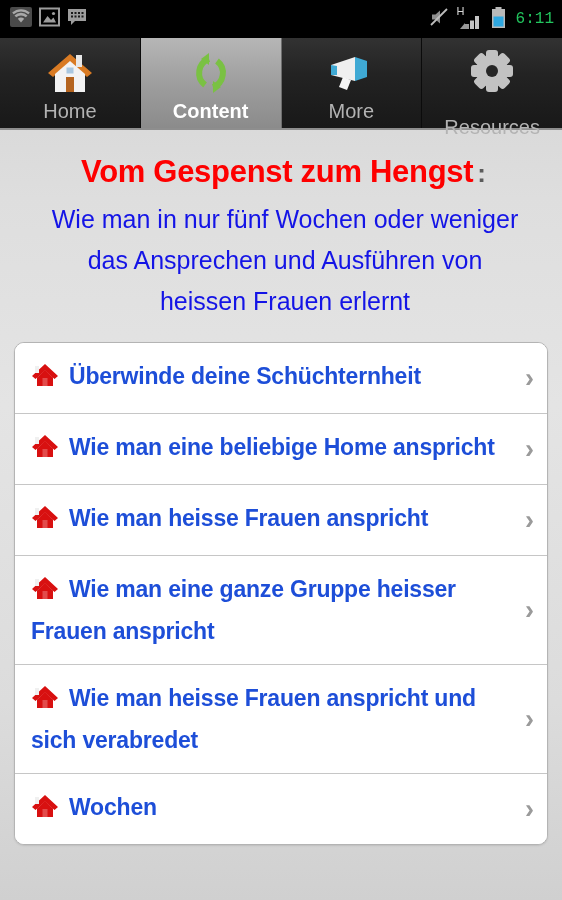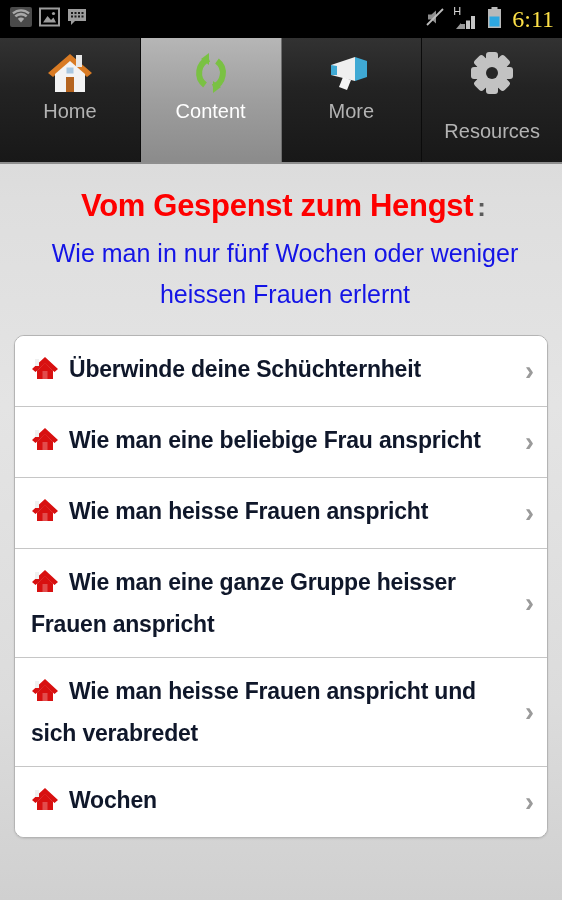--- a/index.html
+++ b/index.html
@@ -26,41 +26,41 @@
     background: #000;
     display: flex;
     align-items: center;
     padding: 0 8px 0 10px;
     box-sizing: border-box;
   }
   .sb-left { display: flex; align-items: center; gap: 7px; }
   .sb-right { margin-left: auto; display: flex; align-items: center; gap: 8px; }
   .sb-icon { display: block; }
   .sb-clock {
-    color: #fde047;
-    font-size: 24px;
+    color: #22c55e;
+    font-size: 16px;
     letter-spacing: 0px;
     line-height: 1;
     padding-left: 2px;
-    font-family: Liberation Serif, serif;
+    font-family: Liberation Mono, monospace;
   }
   .sig-h {
     color: #d8d8d8;
     font-size: 11px;
     line-height: 1;
     position: absolute;
     top: -2px;
     left: 0;
   }
   .sig-wrap { position: relative; padding-top: 2px; }
 
   
   .tabbar {
     display: flex;
-    height: 126px;
+    height: 92px;
     background: #1c1c1c;
     border-bottom: 2px solid #8e8e8e;
     box-sizing: border-box;
   }
   .tab {
     flex: 1 1 0;
     position: relative;
     display: flex;
     flex-direction: column;
     align-items: center;
@@ -80,21 +80,21 @@
     display: flex;
     align-items: center;
     justify-content: center;
   }
   .tab-label {
     font-size: 20px;
     color: #b3b3b3;
     line-height: 1;
     margin-top: 2px;
   }
-  .tab.active .tab-label { color: #ffffff; }
+  .tab.active .tab-label { color: #ffffff; font-weight: bold; }
 
   
   .headline {
     text-align: center;
     margin: 0;
     padding: 24px 12px 0 17px;
   }
   .headline .main {
     color: #fe0000;
     font-size: 31px;
@@ -130,21 +130,21 @@
     border-bottom: 1px solid #c6c6c6;
     padding: 14px 40px 14px 16px;
     min-height: 40px;
     box-sizing: border-box;
     background: #fff;
   }
   .list-item:last-child { border-bottom: none; }
   .li-text {
     font-size: 23px;
     font-weight: bold;
-    color: #0f172a;
+    color: #1d4ed8;
     line-height: 38px;
     letter-spacing: -0.2px;
   }
   .house {
     display: inline-block;
     vertical-align: -4px;
     margin-right: 10px;
   }
   .chev {
     position: absolute;
@@ -280,20 +280,21 @@
       </span>
       <span class="tab-label">Resources</span>
     </div>
   </div>
 
   <div class="headline">
     <span class="main">Vom Gespenst zum Hengst</span><span class="colon">:</span>
   </div>
   <div class="subhead">
     <div>Wie man in nur fünf Wochen oder weniger</div>
+    <div>das Ansprechen und Ausführen von</div>
     <div>heissen Frauen erlernt</div>
   </div>
 
   <div class="list">
 
     <div class="list-item">
       <span class="chev">›</span>
       <span class="li-text"><span class="house"><svg width="28" height="26" viewBox="0 0 28 26">
               <path d="M14 2 L27 14 L23.5 17 L14 8.5 L4.5 17 L1 14 Z" fill="#d81010"></path>
               <path d="M14 8 L22 15.5 V24 H6 V15.5 Z" fill="#d81010"></path>
@@ -302,21 +303,21 @@
             </svg></span><span>Überwinde deine Schüchternheit</span></span>
     </div>
 
     <div class="list-item">
       <span class="chev">›</span>
       <span class="li-text"><span class="house"><svg width="28" height="26" viewBox="0 0 28 26">
               <path d="M14 2 L27 14 L23.5 17 L14 8.5 L4.5 17 L1 14 Z" fill="#d81010"></path>
               <path d="M14 8 L22 15.5 V24 H6 V15.5 Z" fill="#d81010"></path>
               <rect x="4" y="4" width="4" height="7" fill="#f0f0f0"></rect>
               <rect x="11.5" y="16" width="5" height="8" fill="#ffffff" opacity="0.25"></rect>
-            </svg></span><span>Wie man eine beliebige Frau anspricht</span></span>
+            </svg></span><span>Wie man eine beliebige Home anspricht</span></span>
     </div>
 
     <div class="list-item">
       <span class="chev">›</span>
       <span class="li-text"><span class="house"><svg width="28" height="26" viewBox="0 0 28 26">
               <path d="M14 2 L27 14 L23.5 17 L14 8.5 L4.5 17 L1 14 Z" fill="#d81010"></path>
               <path d="M14 8 L22 15.5 V24 H6 V15.5 Z" fill="#d81010"></path>
               <rect x="4" y="4" width="4" height="7" fill="#f0f0f0"></rect>
               <rect x="11.5" y="16" width="5" height="8" fill="#ffffff" opacity="0.25"></rect>
             </svg></span><span>Wie man heisse Frauen anspricht</span></span>

